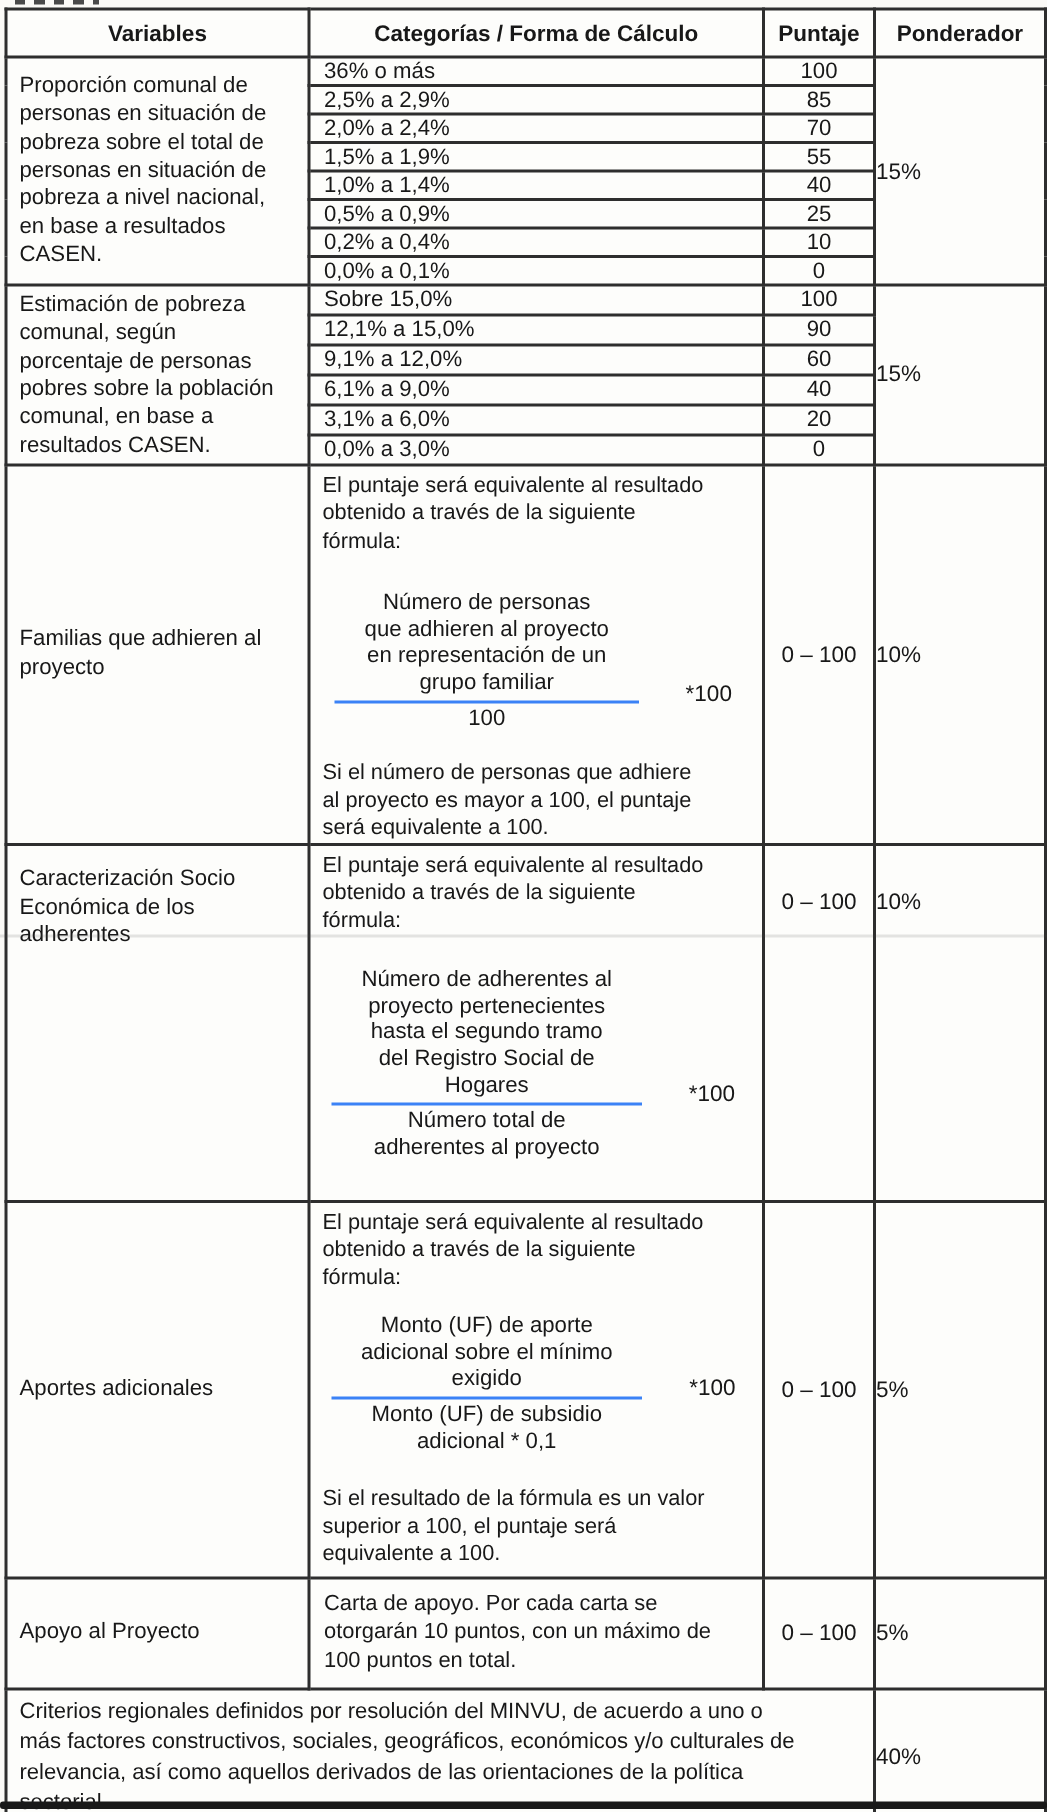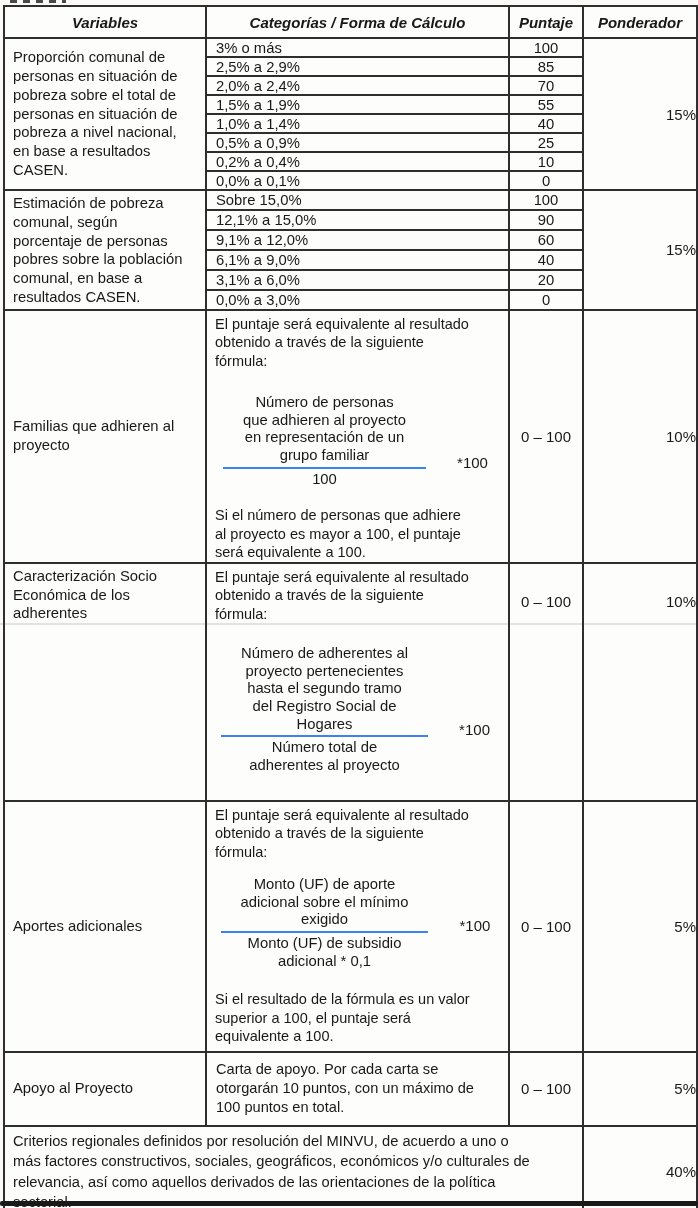--- a/index.html
+++ b/index.html
@@ -11,31 +11,31 @@
     position:relative;
     overflow:hidden;
   }
   table.criteria {
     position:absolute; left:3px; top:5px;
     width:693px; height:1193px;
     border-collapse:collapse; table-layout:fixed;
     background:#fdfdfb;
   }
   td, th { border:2px solid #2e2e2e; padding:0; vertical-align:middle; overflow:hidden; }
-  th { font-size:15px; font-weight:bold; text-align:center; height:26px; padding:2px 0;font-style:italic; }
+  th { font-size:15px; font-weight:bold; text-align:center; height:26px; padding:2px 0; }
   
   .c1v {
     text-align:left; padding:2px 4px 2px 8px;
     font-size:14.8px; line-height:18.8px; white-space:pre-line;
   }
   tr.cat { height:19px; }
   td.catlbl { font-size:14.8px; text-align:left; padding:0 4px 0 9px; }
   td.score { font-size:14.8px; text-align:center; }
   td.punt  { font-size:15px; text-align:center; }
-  td.pond  { font-size:15px; text-align:right; }
+  td.pond  { font-size:15px; text-align:left; }
   
   td.fcell { vertical-align:top; padding:4px 12px 0 8px; font-size:14.5px; }
   .para { white-space:pre-line; line-height:18.5px; }
   .formula {
     position:relative; width:fit-content;
     padding-right:62px; font-size:14.8px;
   }
   .fm3 { margin:24px auto 18px; }
   .fm4 { margin:22px auto 0; }
   .fm5 { margin:15px auto 20px; }
@@ -47,21 +47,21 @@
   .den { text-align:center; line-height:17.6px; white-space:pre-line; padding-top:2px; }
   .mult { position:absolute; right:0; font-size:15px; }
   .f1 .mult { bottom:17px; }
   .f2 .mult { bottom:36px; }
   
   tr.r3 { height:250px; }
   tr.r4 { height:238px; }
   tr.r5 { height:251px; }
   tr.r6 { height:74px; }
   tr.rfoot { height:84px; }
-  tr.r4 td.c1v { vertical-align:top; padding-top:3px; }
+  tr.r4 td.c1v { vertical-align:top; padding-top:13px; }
   tr.r4 td.punt, tr.r4 td.pond { vertical-align:top; padding-top:29px; }
   td.c2t { font-size:14.6px; line-height:19px; text-align:left; padding:0 4px 0 9px; white-space:pre-line; }
   td.cfoot { font-size:14.7px; line-height:20.5px; text-align:left; padding:4px 2px 4px 8px; white-space:pre-line; }
   
   .artifact-top {
     position:absolute; left:10px; top:0; width:56px; height:3px;
     background:repeating-linear-gradient(90deg,#4a4a4a 0 7px, transparent 7px 13px);
   }
   .artifact-bottom {
     position:absolute; left:0; top:1201px; width:698px; height:5px;
@@ -93,21 +93,21 @@
     </tr>
 
     <tr class="cat">
       <td class="c1v" rowspan="8">Proporción comunal de
 personas en situación de
 pobreza sobre el total de
 personas en situación de
 pobreza a nivel nacional,
 en base a resultados
 CASEN.</td>
-      <td class="catlbl">3% o más</td>
+      <td class="catlbl">36% o más</td>
       <td class="score">100</td>
       <td class="pond" rowspan="8">15%</td>
     </tr>
     <tr class="cat">
       <td class="catlbl">2,5% a 2,9%</td>
       <td class="score">85</td>
     </tr>
     <tr class="cat">
       <td class="catlbl">2,0% a 2,4%</td>
       <td class="score">70</td>

